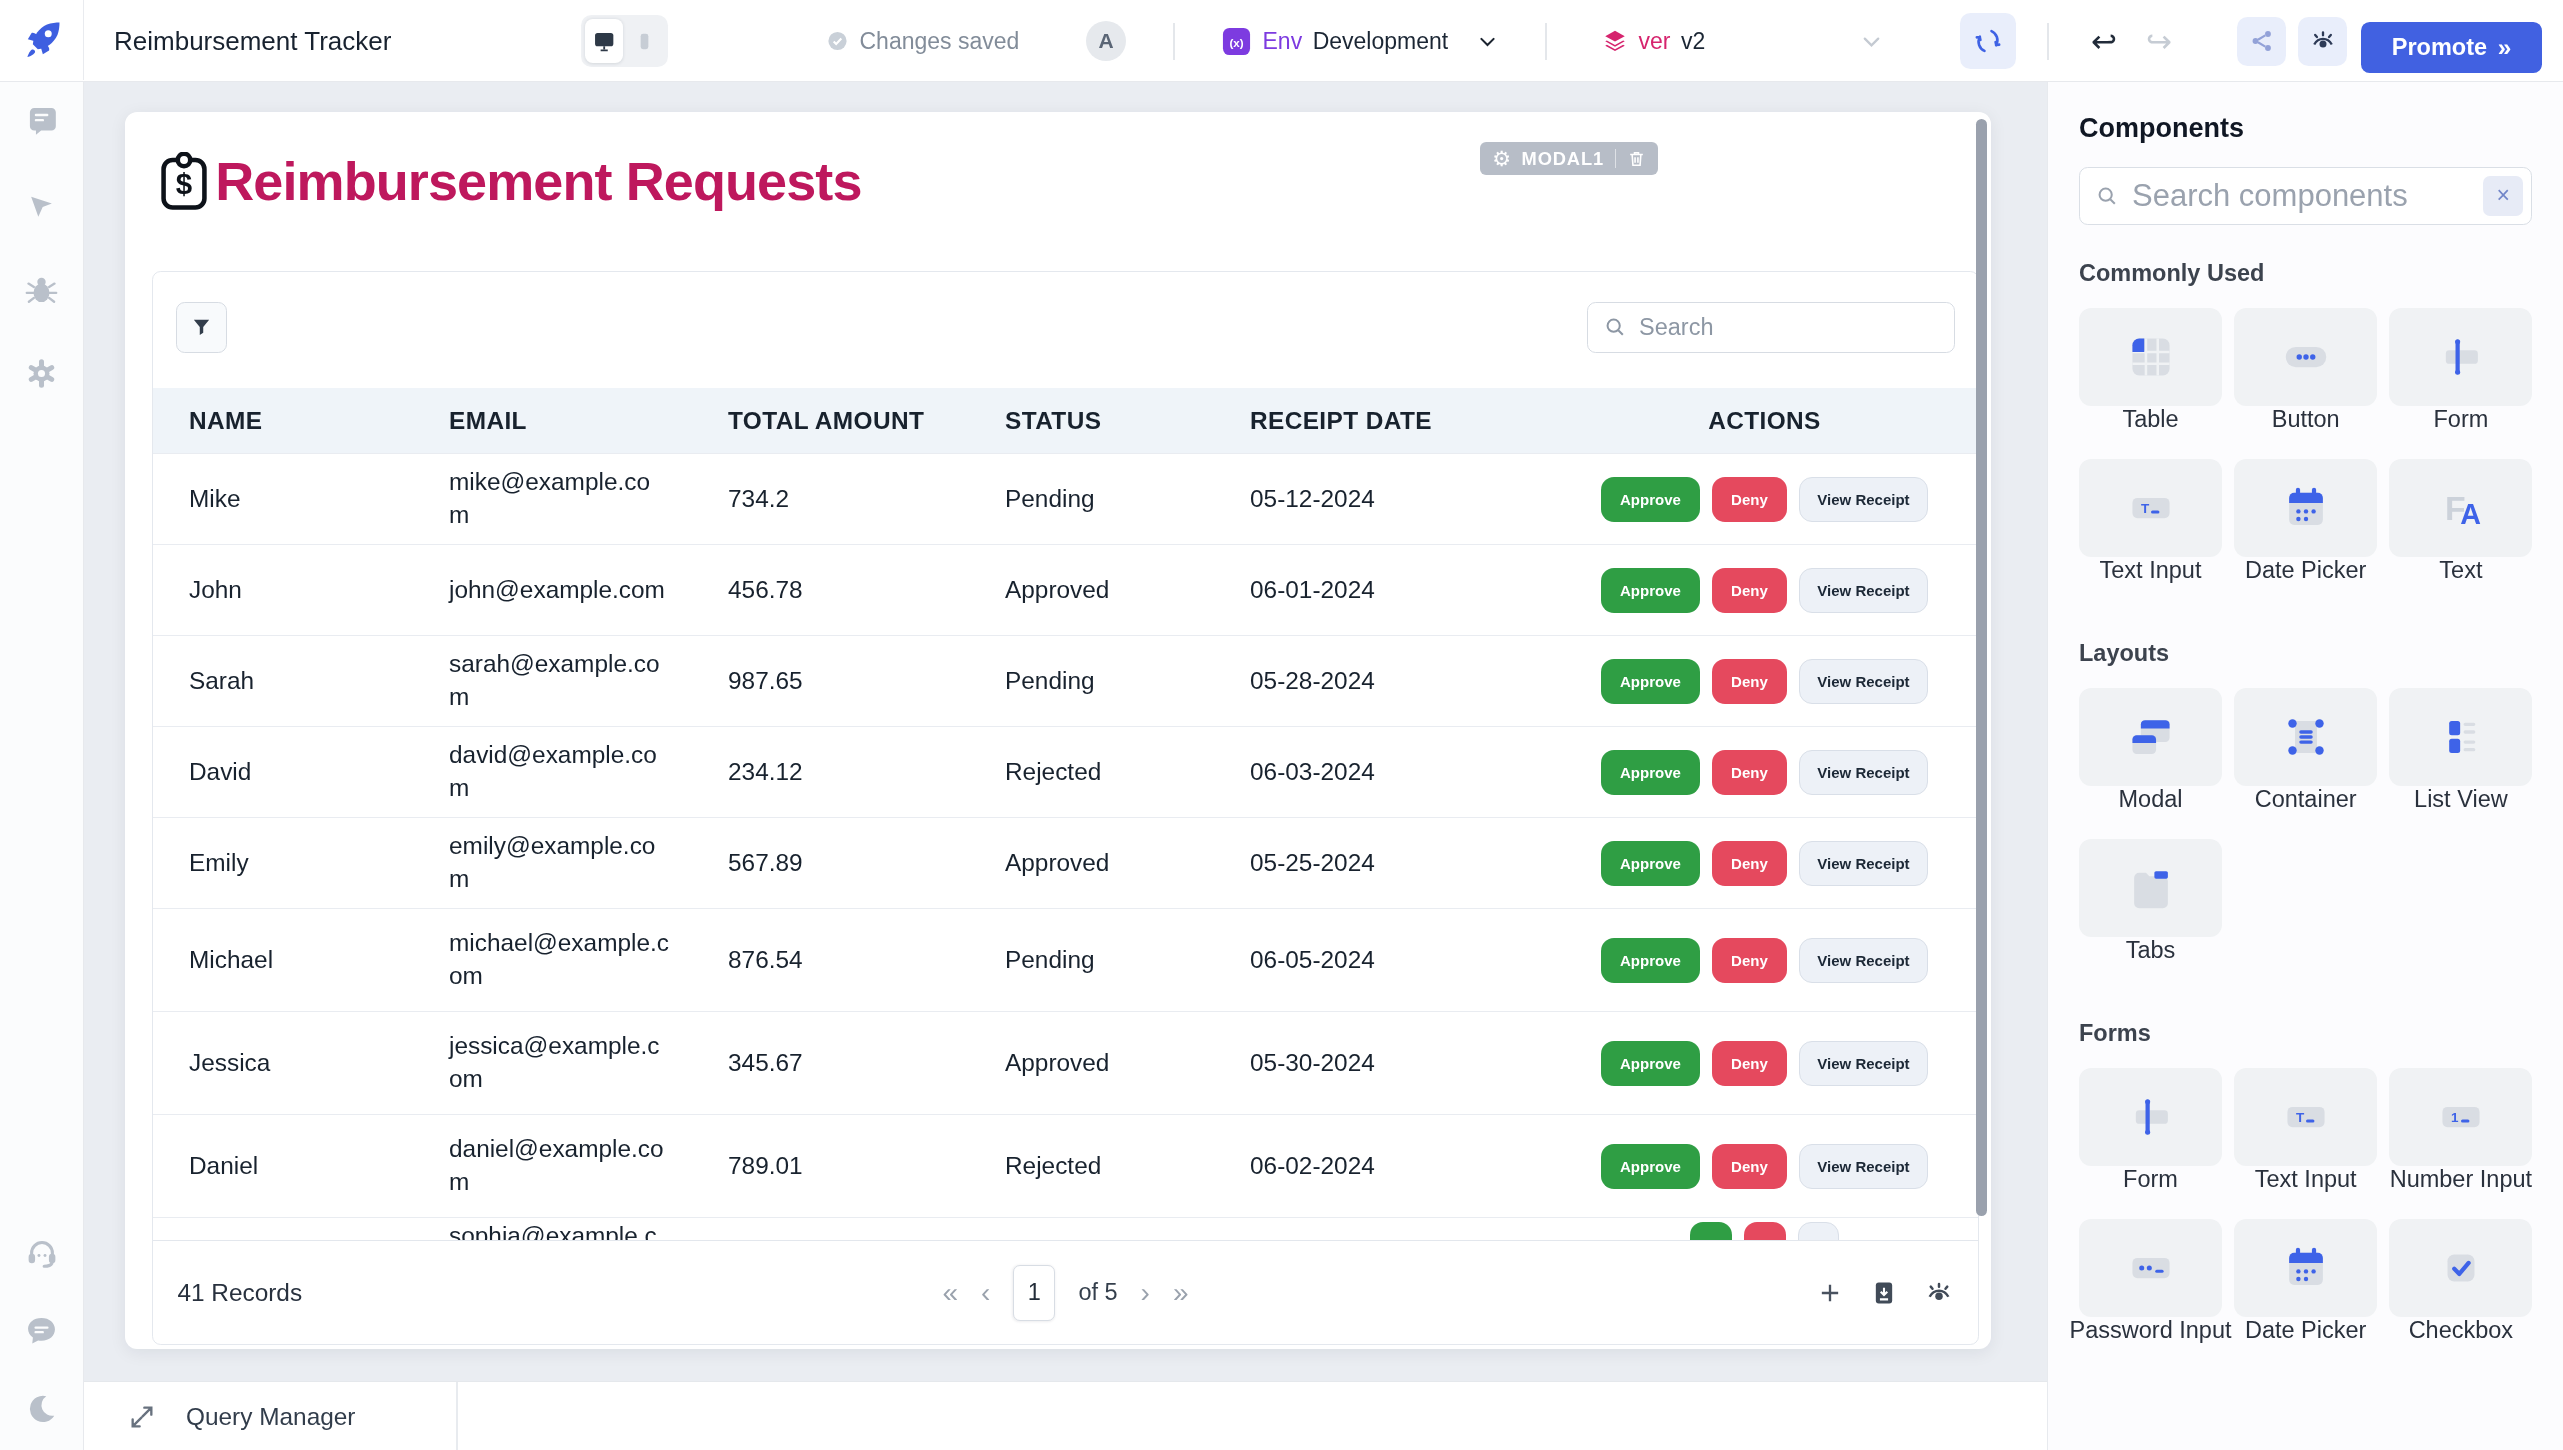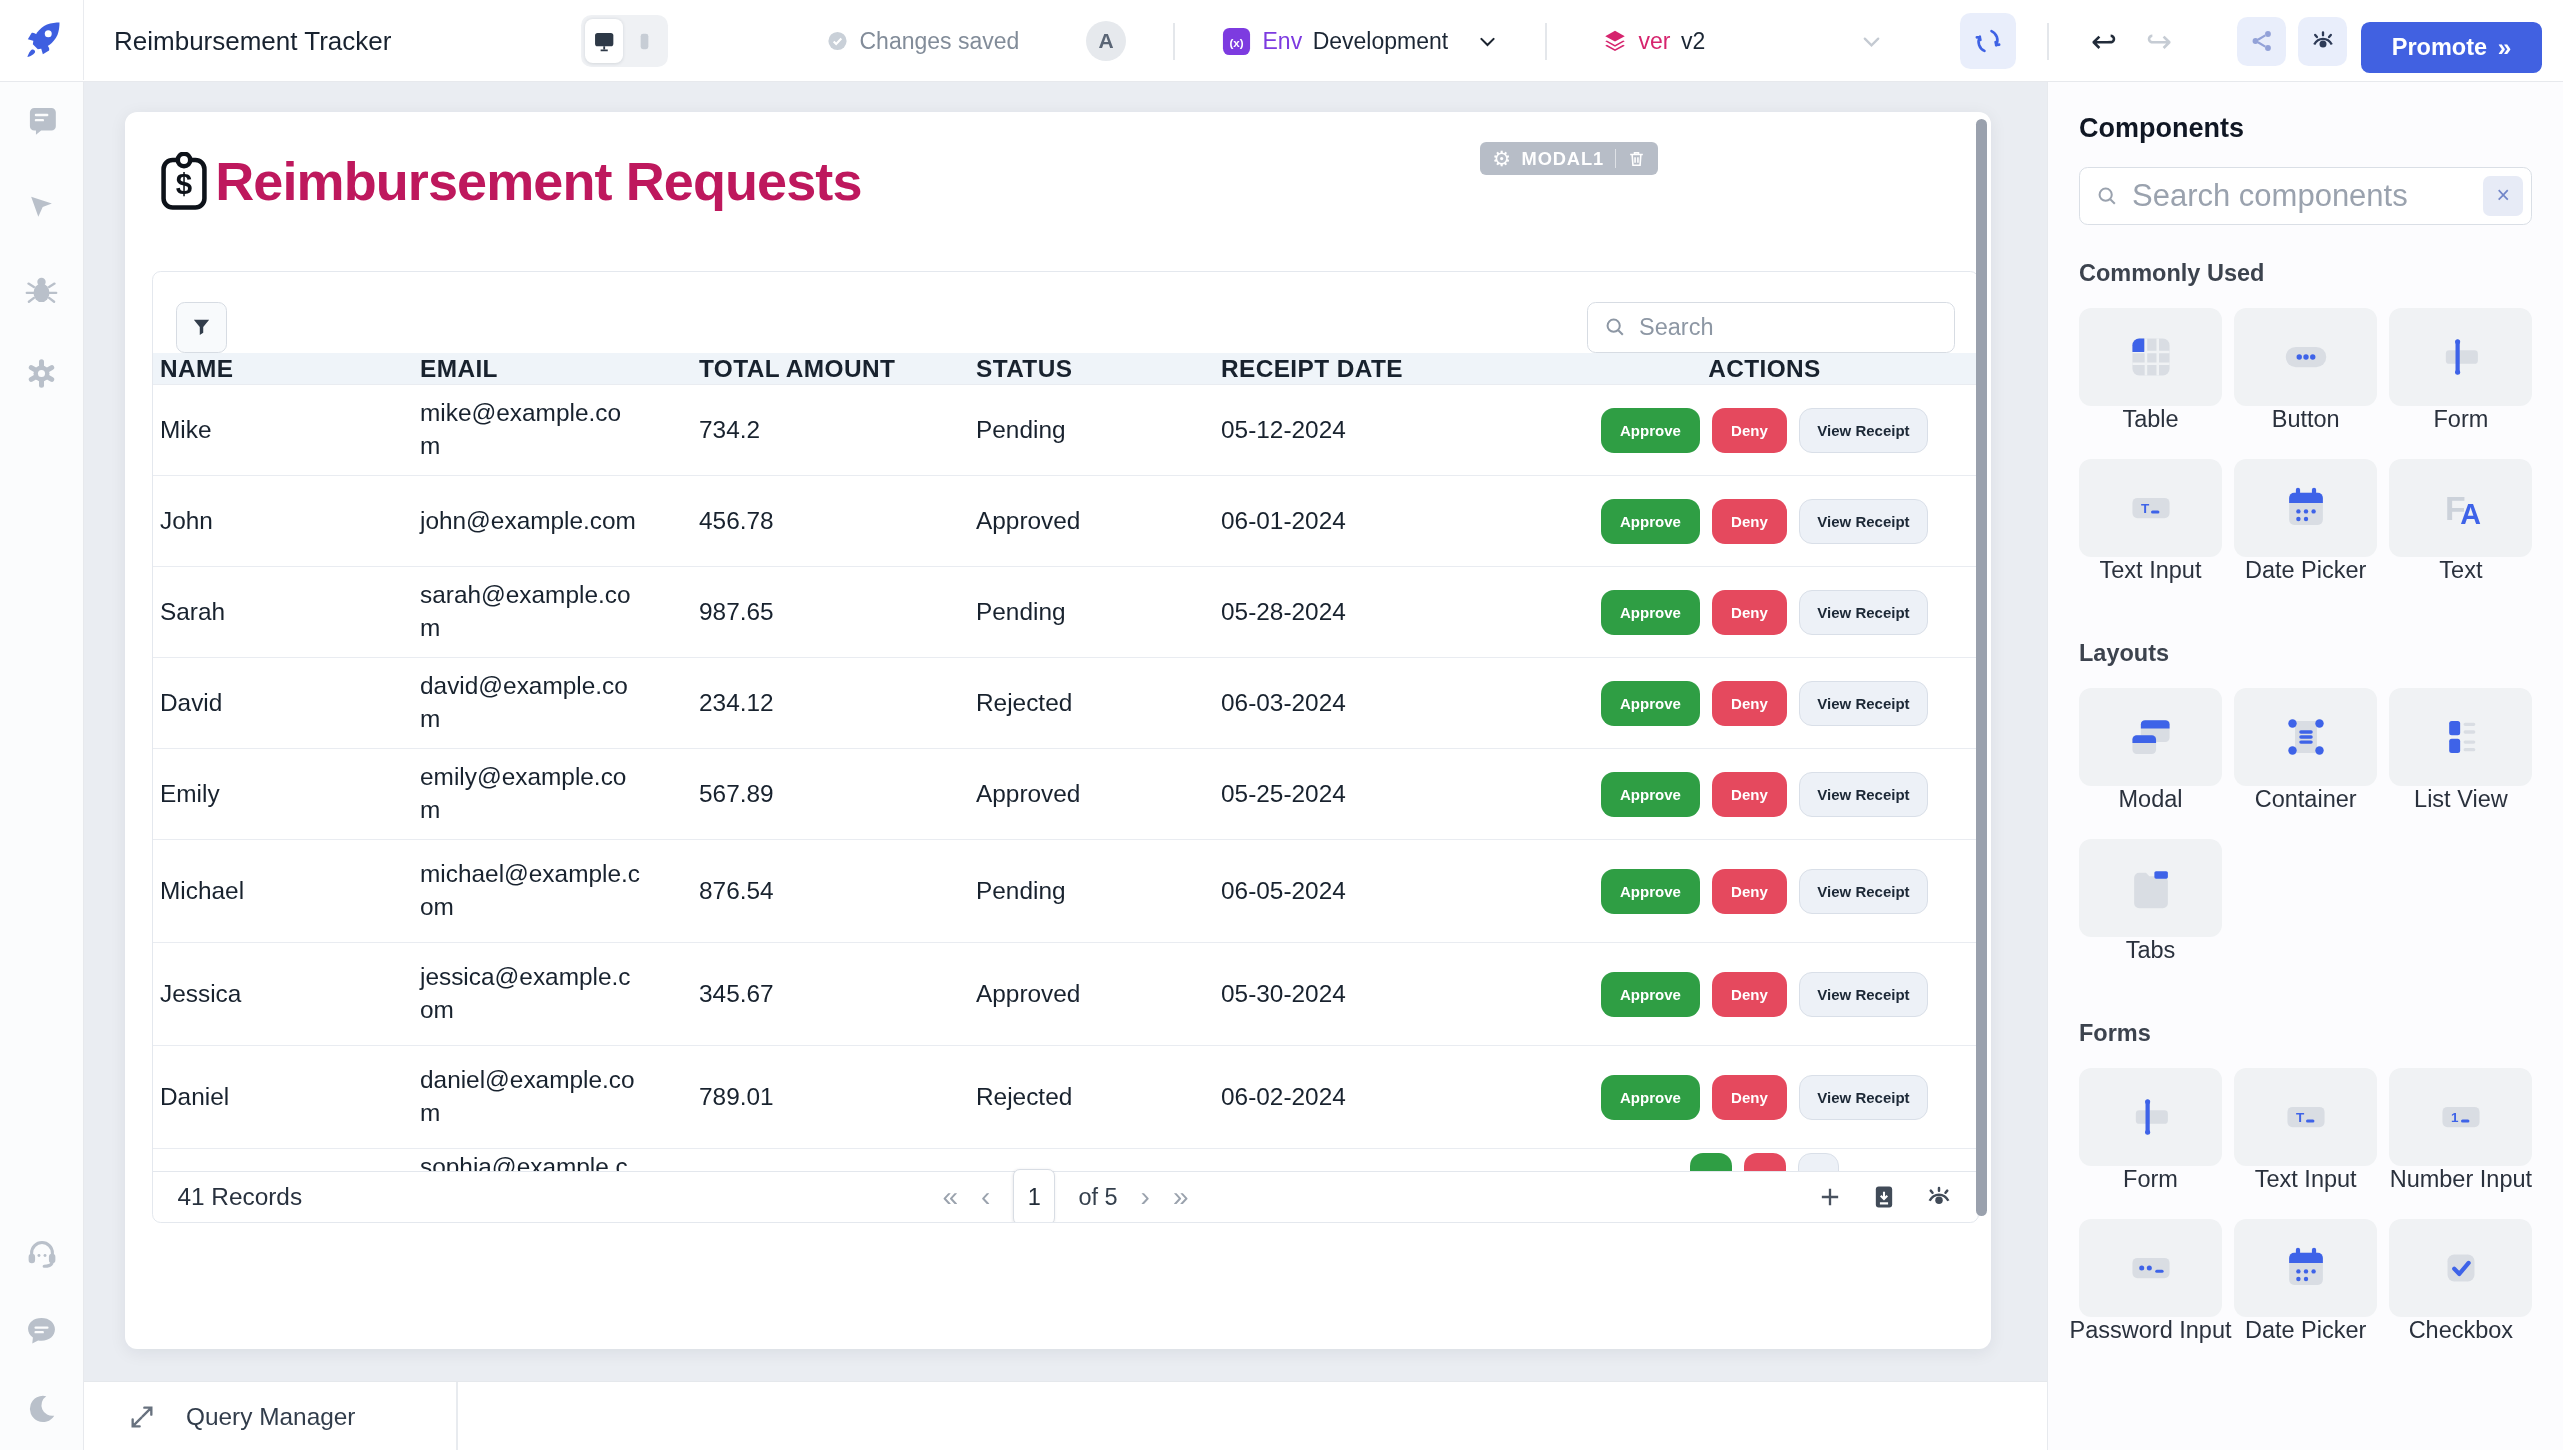--- a/index.html
+++ b/index.html
@@ -46,30 +46,30 @@
   .app-card { position:absolute; left:41px; top:30px; width:1866px; height:1237px; background:#fff; border-radius:12.2px; box-shadow:0 3.5px 17.4px rgba(16,24,40,.07); }
   .card-scrollbar { position:absolute; right:4.4px; top:7px; width:10.5px; height:1097px; background:#9aa1ad; border-radius:6.1px; }
   .modal-badge { position:absolute; left:1355px; top:30px; height:33px; background:#b7bdc7; border-radius:6.1px; display:flex; align-items:center; gap:10.5px; padding:0 12.2px; z-index:10; }
   .modal-badge .badge-label { color:#fff; font-size:18.3px; font-weight:bold; letter-spacing:0.9px; }
   .modal-badge .badge-sep { width:1.7px; height:19px; background:rgba(255,255,255,.55); }
   .modal-badge .gear-glyph { color:#fff; font-size:21px; line-height:1; }
   .app-heading { display:flex; align-items:center; gap:5.2px; padding:38px 0 0 33px; }
   .app-heading h1 { font-size:54px; font-weight:bold; color:#be185d; letter-spacing:-0.9px; }
 
   
-  .table-widget { position:absolute; left:27px; top:159px; width:1827px; height:952px; background:#fff; border:1.7px solid #e4e8ee; border-radius:8.7px; overflow:hidden; display:flex; flex-direction:column; }
+  .table-widget { position:absolute; left:27px; top:159px; width:1827px; height:1074px; background:#fff; border:1.7px solid #e4e8ee; border-radius:8.7px; overflow:hidden; display:flex; flex-direction:column; }
   .tw-toolbar { height:118px; display:flex; align-items:flex-start; justify-content:space-between; padding:30px 23px 0; }
   .filter-btn { width:51px; height:51px; border:1.7px solid #d7dce3; background:#f8fafc; border-radius:8.7px; display:flex; align-items:center; justify-content:center; cursor:pointer; }
   .tw-search { position:relative; width:368px; height:51px; }
   .tw-search input { width:100%; height:100%; border:1.7px solid #d7dce3; border-radius:8.7px; padding:0 17.4px 0 51px; font-size:23.5px; color:#333; font-family:"Liberation Sans",sans-serif; outline:none; background:#fff; }
   .tw-search input::placeholder { color:#8d97a4; }
   .tw-search .mag { position:absolute; left:15.7px; top:13px; }
   .tw-grid { display:grid; grid-template-columns:260px 279px 277px 245px 337px 1fr; align-items:center; }
   .tw-header { height:66px; background:#eff4f9; font-size:23.5px; font-weight:bold; color:#16202d; letter-spacing:0.4px; }
-  .cell { padding-left:7px; font-size:24.4px; color:#18222e; }
+  .cell { padding-left:36px; font-size:24.4px; color:#18222e; }
   .cell-actions { display:flex; justify-content:center; gap:12.2px; padding:0 23px; }
   .th-actions { text-align:center; padding:0; }
   .tw-row { min-height:91px; border-top:1.7px solid #e9ecf1; }
   .tw-row.tall { min-height:103px; }
   .cell-email span { display:inline-block; max-width:220px; word-break:break-all; line-height:1.35; }
   .btn { border:none; border-radius:13px; font-size:15px; font-weight:bold; padding:14px 19px; cursor:pointer; font-family:"Liberation Sans",sans-serif; white-space:nowrap; }
   .btn-approve { background:#2f9e44; color:#fff; }
   .btn-deny { background:#e5495e; color:#fff; }
   .btn-view { background:#edf1f7; color:#1c2836; border:1.7px solid #d9dfe8; font-weight:600; padding:12.2px 17.4px; }
   .tw-row.partial { height:23px; min-height:23px; overflow:hidden; align-items:start; border-top:1.7px solid #e9ecf1; }

